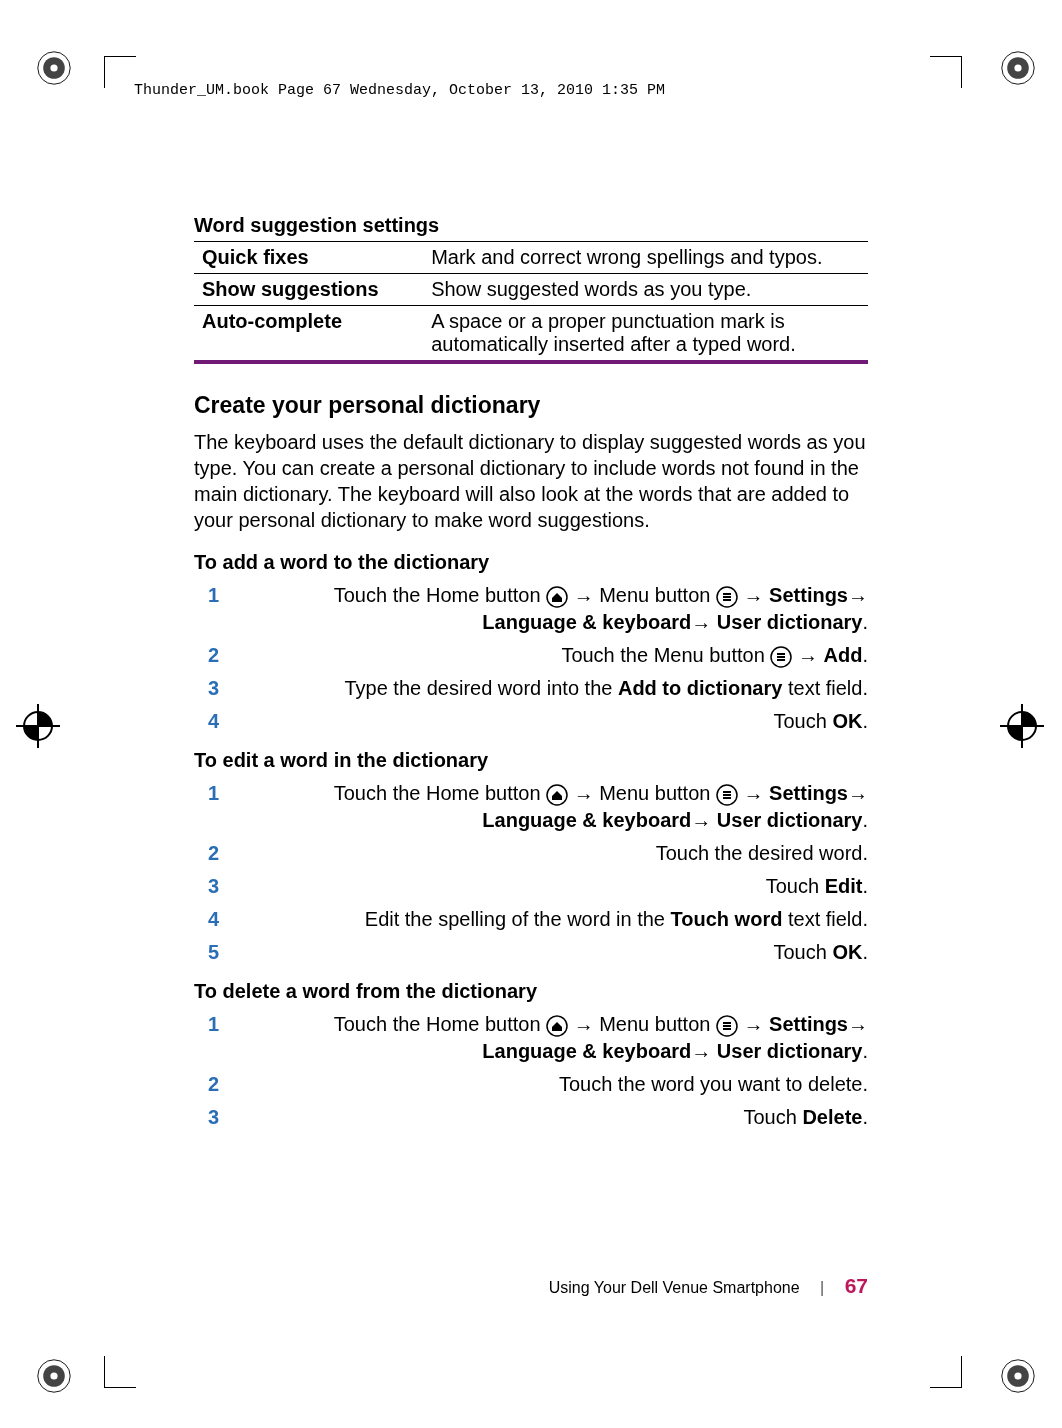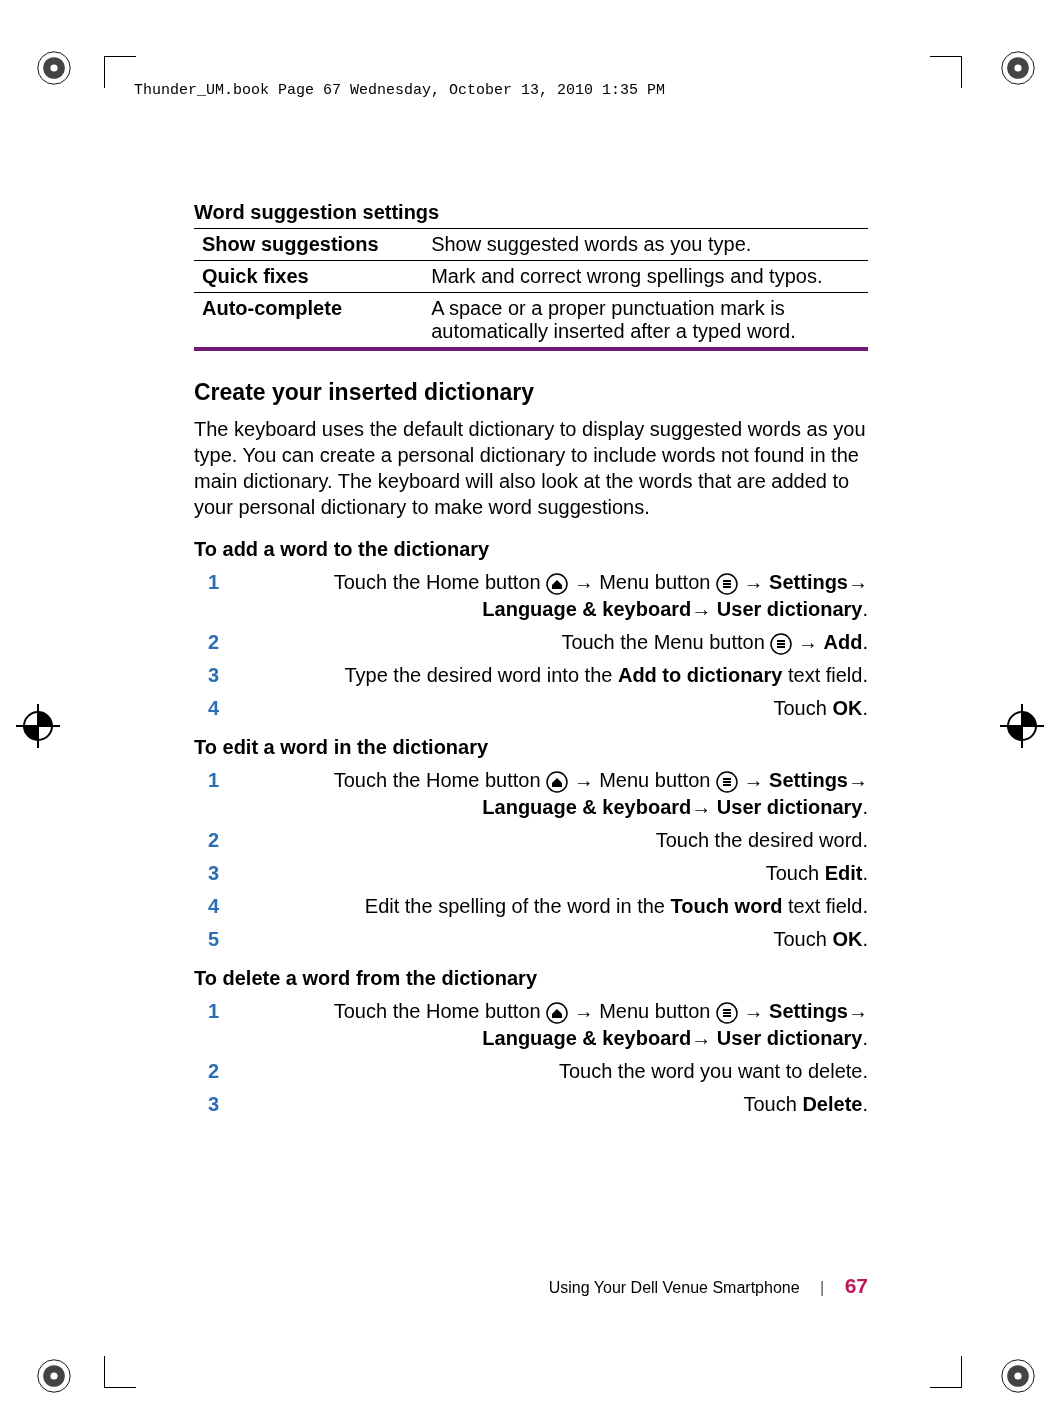--- a/index.html
+++ b/index.html
@@ -54,21 +54,21 @@
   border-left: 1px solid #000;
   height: 32px;
 }
 .crop-v-tl { left: 104px; top: 56px; }
 .crop-v-tr { right: 100px; top: 56px; }
 .crop-v-bl { left: 104px; bottom: 40px; }
 .crop-v-br { right: 100px; bottom: 40px; }
 
 .content {
   position: absolute;
-  top: 201px;
+  top: 214px;
   left: 194px;
   right: 194px;
 }
 .section-sub {
   font-weight: bold;
   margin-bottom: 4px;
 }
 table.settings {
   width: 100%;
   border-collapse: collapse;
@@ -190,35 +190,35 @@
 <div class="crop-v crop-v-br"></div>
 
 <div class="header-text">Thunder_UM.book  Page 67  Wednesday, October 13, 2010  1:35 PM</div>
 
 <div class="content">
 
   <div class="section-sub">Word suggestion settings</div>
   <table class="settings">
     <tbody>
         <tr>
+          <td class="col1">Quick fixes</td>
+          <td>Mark and correct wrong spellings and typos.</td>
+        </tr>
+    <tr>
           <td class="col1">Show suggestions</td>
           <td>Show suggested words as you type.</td>
-        </tr>
-    <tr>
-          <td class="col1">Quick fixes</td>
-          <td>Mark and correct wrong spellings and typos.</td>
         </tr>
     <tr>
           <td class="col1">Auto-complete</td>
           <td>A space or a proper punctuation mark is automatically inserted after a typed word.</td>
         </tr>
   </tbody>
     </table>
 
-  <div class="h2">Create your inserted dictionary</div>
+  <div class="h2">Create your personal dictionary</div>
   <div class="para">The keyboard uses the default dictionary to display suggested words as you type. You can create a personal dictionary to include words not found in the main dictionary. The keyboard will also look at the words that are added to your personal dictionary to make word suggestions.</div>
 
   <div class="proc-title">To add a word to the dictionary</div>
   <ol class="steps">
     <li>
         <span class="num">1</span>
         <span class="txt">
       <span>Touch the Home button </span>
       <svg class="icon" width="22" height="22" viewBox="0 0 22 22">
             <circle cx="11" cy="11" r="10" fill="none" stroke="#000" stroke-width="1.5"></circle>

